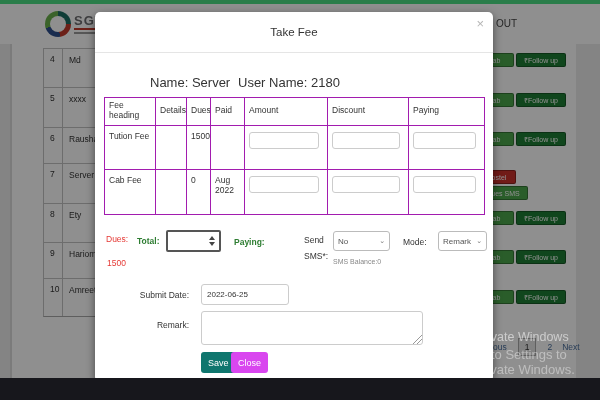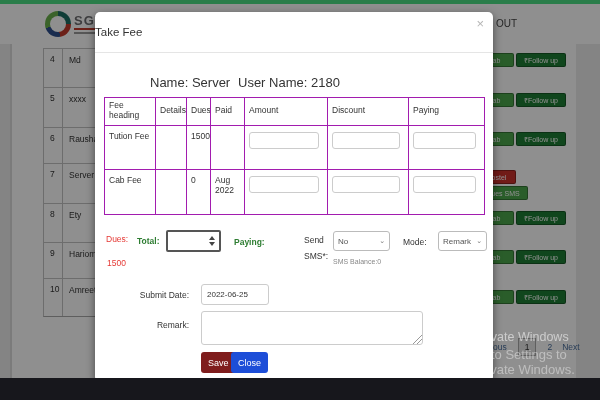--- a/index.html
+++ b/index.html
@@ -33,21 +33,21 @@
   .pagi{position:absolute;left:476px;top:282px;display:flex;align-items:center;font-size:8.5px;color:#4a6e9c}
   .pagi .pg-box{border:1px solid #aaa;background:#e8e8e8;color:#333;padding:3px 6px;margin:0 6px}
   .pagi .pg{margin:16px 5px}
   .total-dues{position:absolute;left:111px;top:325px;font-size:9px;color:#333}
   
   .backdrop{position:absolute;left:0;top:0;width:600px;height:378px;background:rgba(0,0,0,.44);z-index:10}
   .topbar{position:absolute;left:0;top:0;width:600px;height:4px;background:#2a7d4a;z-index:15}
   
   .modal{position:absolute;left:95px;top:12px;width:398px;height:370px;background:#fff;border-radius:5px;
          box-shadow:0 3px 9px rgba(0,0,0,.5);z-index:20}
-  .m-title{position:absolute;left:0;right:0;top:14px;text-align:left;font-size:11.5px;color:#333}
+  .m-title{position:absolute;left:0;right:0;top:14px;text-align:center;font-size:11.5px;color:#333}
   .m-close{position:absolute;right:9px;top:5px;font-size:13px;color:#b5b5b5;cursor:pointer;line-height:1}
   .m-hdr-line{position:absolute;left:0;right:0;top:40px;border-bottom:1px solid #e5e5e5}
   .m-name{position:absolute;top:63px;font-size:13px;color:#333}
   .fee-table{position:absolute;left:9px;top:85px;border-collapse:collapse;table-layout:fixed;width:380px;font-size:8.5px}
   .fee-table th,.fee-table td{border:1px solid #a21caf;font-weight:400;text-align:left;vertical-align:top;
         padding:5px 4px;box-sizing:border-box;overflow:hidden}
   .fee-table th{height:25px;vertical-align:middle;padding-top:2px}
   .cell-input{width:calc(100% - 4px);height:17px;border:1px solid #ccc;border-radius:3px;box-sizing:border-box;margin-top:1px}
   .grn{color:#2e7d32;font-weight:bold}
   .red{color:#e53935;font-weight:normal}
@@ -60,22 +60,22 @@
   .arrcol{display:flex;flex-direction:column;align-items:center}
   .arr-up{width:0;height:0;border-left:3px solid transparent;border-right:3px solid transparent;border-bottom:4px solid #444;margin-bottom:2px}
   .arr-dn{width:0;height:0;border-left:3px solid transparent;border-right:3px solid transparent;border-top:4px solid #444}
   .txt-input{position:absolute;border:1px solid #ccc;border-radius:3px;font-size:8px;color:#333;
              padding:0 5px;box-sizing:border-box;font-family:"Liberation Sans",sans-serif}
   .remark-ta{position:absolute;left:106px;top:299px;width:222px;height:34px;border:1px solid #ccc;border-radius:3px;
              box-sizing:border-box;resize:none;background:
              linear-gradient(135deg,transparent 0 calc(100% - 7px),#999 calc(100% - 7px) calc(100% - 6px),transparent calc(100% - 6px) calc(100% - 4px),#999 calc(100% - 4px) calc(100% - 3px),transparent calc(100% - 3px)) no-repeat}
   .btn{position:absolute;top:340px;height:21px;border:none;border-radius:3px;color:#fff;font-size:9px;
        padding:0 7px;font-family:"Liberation Sans",sans-serif;cursor:pointer}
-  .btn.save{left:106px;background:#7f1d1d}
-  .btn.close{left:136px;background:#1d4ed8}
+  .btn.save{left:106px;background:#0f766e}
+  .btn.close{left:136px;background:#d946ef}
   
   .wm{position:absolute;z-index:60;color:rgba(255,255,255,.55)}
   .wm1{left:470px;top:330px;font-size:12.5px}
   .wm2{left:470px;top:347px;font-size:13px;color:rgba(255,255,255,.42)}
   
   .taskbar{position:absolute;left:0;top:378px;width:600px;height:22px;background:#17171c;z-index:70}
   .tb{position:absolute;top:383px;width:12px;height:12px}
   .win{display:grid;grid-template-columns:5px 5px;grid-template-rows:5px 5px;gap:1px}
   .win i{background:#cfd3d8}
   .search-ic{width:7px;height:7px;border:1.5px solid #cfd3d8;border-radius:50%}
@@ -274,21 +274,21 @@
       <span class="sel-caret">⌄</span>
     </div>
     <div class="m-lbl" style="left:238px;top:246px;font-size:7px;color:#888">SMS Balance:0</div>
     <div class="m-lbl" style="left:308px;top:225px">Mode:</div>
     <div class="sel" style="left:343px;top:219px;width:49px;height:20px">
       <span>Remark</span>
       <span class="sel-caret">⌄</span>
     </div>
 
     <div class="m-lbl" style="left:30px;top:278px;width:64px;text-align:right">Submit Date:</div>
-    <input class="txt-input" style="left: 106px; top: 272px; width: 68px; height: 21px;" value="2022-06-25">
+    <input class="txt-input" style="left: 106px; top: 272px; width: 88px; height: 21px;" value="2022-06-25">
     <div class="m-lbl" style="left:30px;top:308px;width:64px;text-align:right">Remark:</div>
     <textarea class="remark-ta" style=""></textarea>
 
     <button class="btn save">Save</button>
     <button class="btn close">Close</button>
   </div>
 
   <div class="wm wm1">Activate Windows</div>
   <div class="wm wm2">Go to Settings to activate Windows.</div>
 

